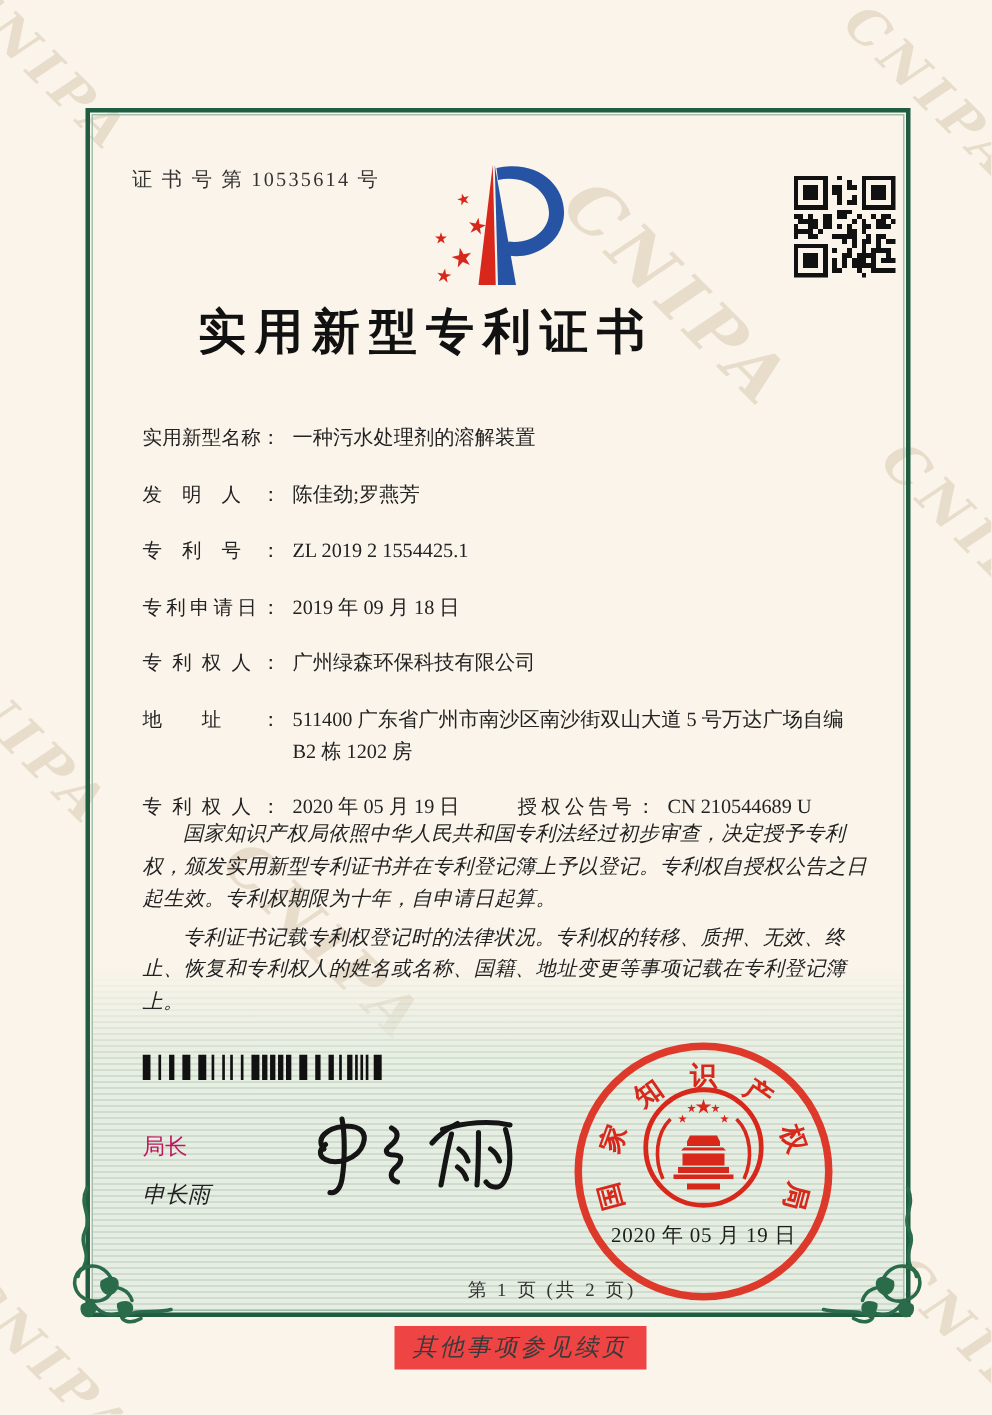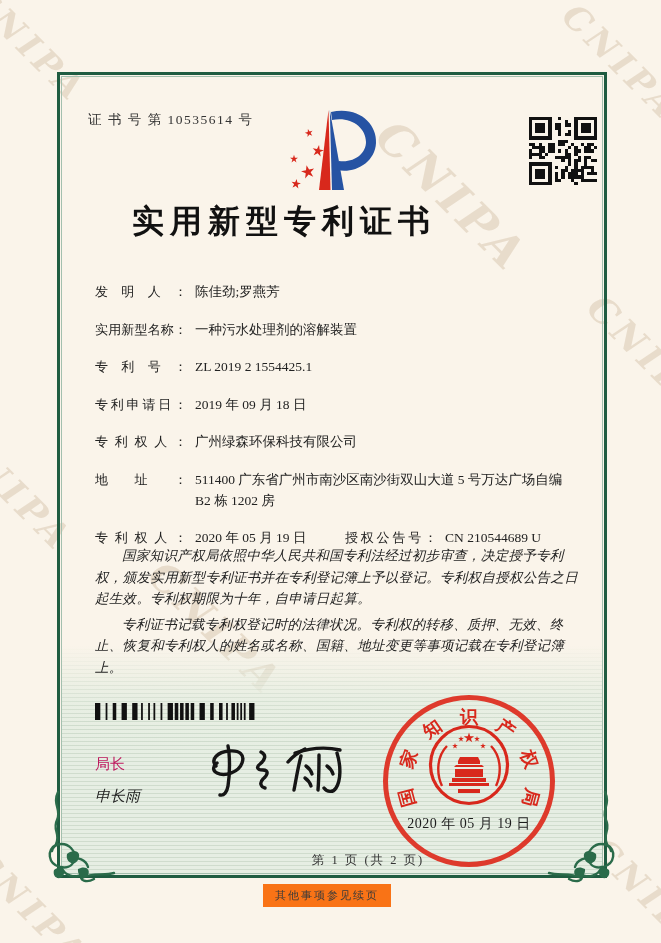--- a/index.html
+++ b/index.html
@@ -46,22 +46,22 @@
   
   .seal{position:absolute;left:383px;top:695px;width:172px;height:172px;z-index:4;}
   .seal-ring{position:absolute;inset:0;border-radius:50%;border:5px solid rgba(221,42,28,.92);
              box-sizing:border-box;}
   .seal-arc span{position:absolute;left:50%;top:50%;font-size:18px;font-weight:bold;color:#d8281c;}
   .seal-emblem{position:absolute;left:44px;top:28px;width:84px;height:84px;}
   .seal-date{position:absolute;left:-10px;right:-10px;top:120px;text-align:center;font-size:14px;
              color:#1d1d1d;letter-spacing:.5px;}
   .page-num{position:absolute;left:57px;top:852px;width:550px;text-align:center;
             font-size:12.5px;letter-spacing:2px;color:#333;padding-left:36px;}
-  .cont-note{position:absolute;left:263px;top:884px;background:#f97316;padding:4px 12px;
-             font-size:11px;letter-spacing:2px;color:#3a3a3a;z-index:3;}
+  .cont-note{position:absolute;left:263px;top:884px;background:#ef4444;padding:4px 12px;
+             font-size:16px;font-style:italic;letter-spacing:2px;color:#3a3a3a;z-index:3;}
   .flourish{position:absolute;width:78px;height:98px;z-index:5;}
   .flourish.left{left:44px;top:790px;}
   .flourish.right{left:541px;top:790px;transform:scaleX(-1);}
 </style>
 </head>
 <body>
 
 <div class="page">
 
   <span class="wm" style="left:28px;top:44px;font-size:34px">CNIPA</span>
@@ -222,26 +222,26 @@
         <rect x="18" y="19" width="1" height="1" fill="#111"></rect>
         <rect x="19" y="19" width="1" height="1" fill="#111"></rect>
         <rect x="20" y="19" width="1" height="1" fill="#111"></rect>
         <rect x="14" y="20" width="1" height="1" fill="#111"></rect>
       </svg>
 
     <div class="title">实用新型专利证书</div>
 
     <div class="fields">
       <div class="frow">
+        <span class="flabel">实用新型名称：</span>
+        <span class="fvalue">一种污水处理剂的溶解装置</span>
+      </div>
+      <div class="frow">
         <span class="flabel">发明人：</span>
         <span class="fvalue">陈佳劲;罗燕芳</span>
-      </div>
-      <div class="frow">
-        <span class="flabel">实用新型名称：</span>
-        <span class="fvalue">一种污水处理剂的溶解装置</span>
       </div>
       <div class="frow">
         <span class="flabel">专利号：</span>
         <span class="fvalue">ZL 2019 2 1554425.1</span>
       </div>
       <div class="frow">
         <span class="flabel">专利申请日：</span>
         <span class="fvalue">2019 年 09 月 18 日</span>
       </div>
       <div class="frow">

